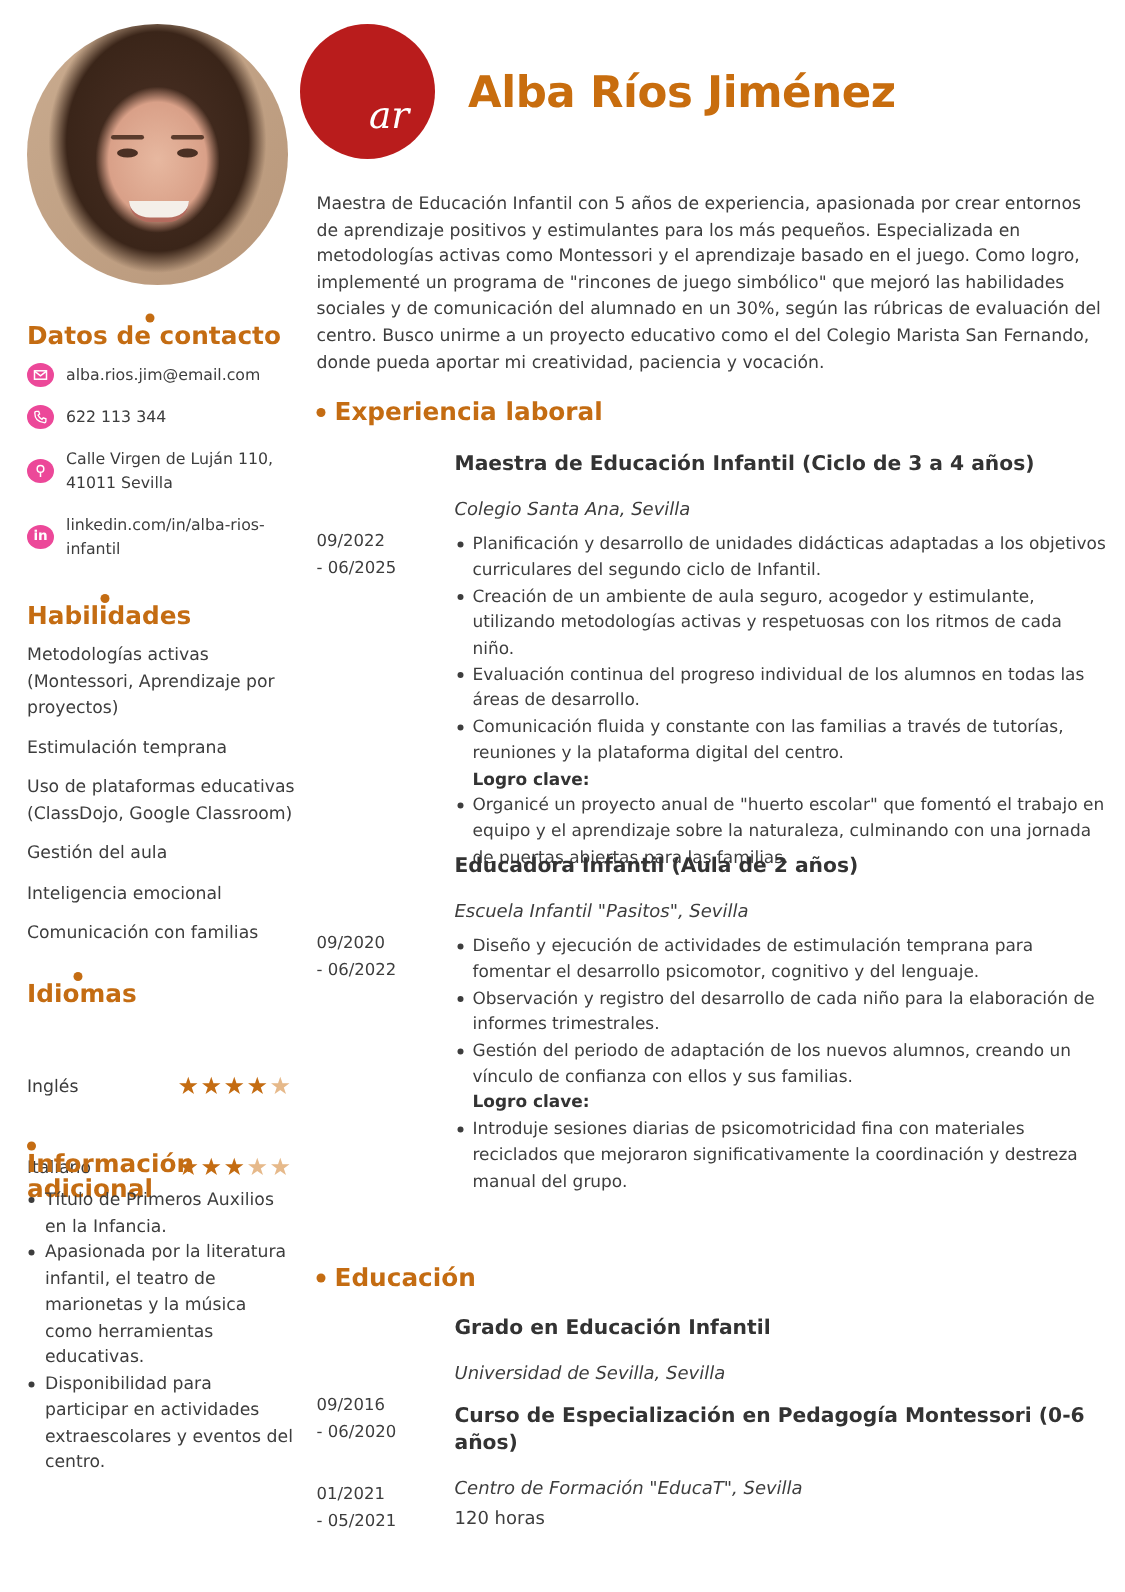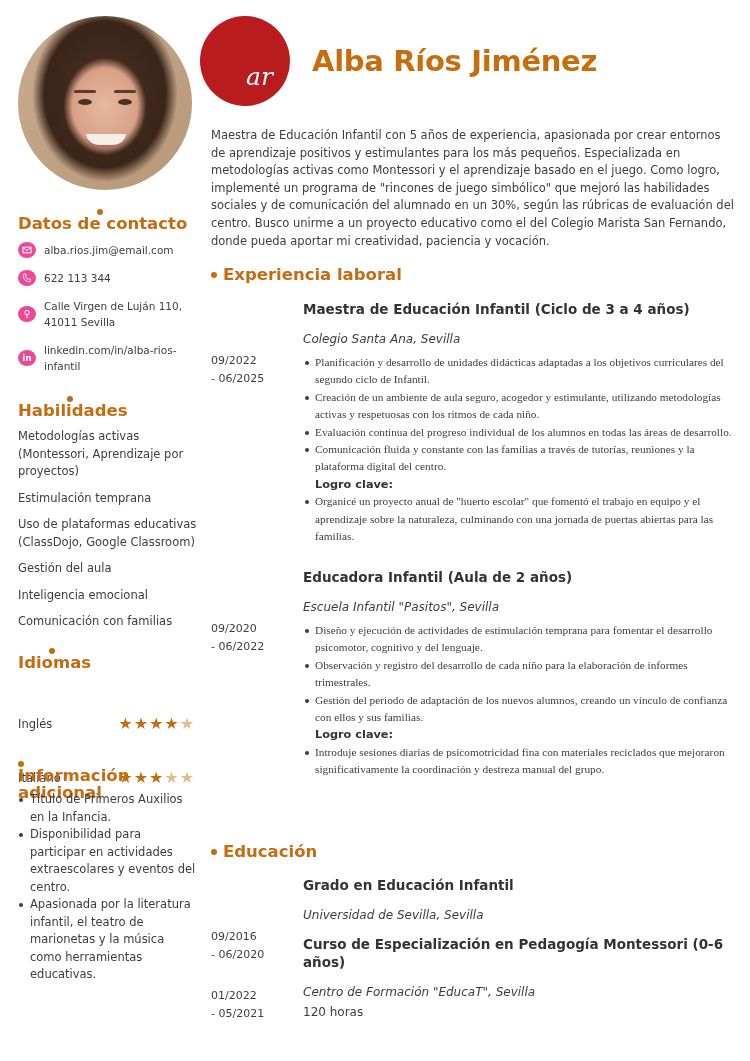--- a/index.html
+++ b/index.html
@@ -71,21 +71,21 @@
 
   .rsec-title { position: absolute; left: 211px; display: flex; align-items: center; color: #c46c12; font-weight: bold; font-size: 16.5px; }
   .rsec-title .dot { width: 6px; height: 6px; border-radius: 50%; background: #c46c12; margin-right: 6px; }
 
   .entry { position: absolute; left: 211px; width: 525px; }
   .entry .date { position: absolute; left: 0; top: 16px; width: 80px; font-size: 11px; line-height: 17.5px; color: #3d3d3d; margin-top: 36px; }
   .entry .body { position: absolute; left: 92px; top: 0; width: 435px; }
   .entry .role { font-size: 13.5px; font-weight: bold; color: #333; line-height: 18px; }
   .entry .org { font-size: 12px; font-style: italic; color: #3d3d3d; line-height: 18px; margin-top: 12px; }
   .entry .extra { font-size: 12px; color: #3d3d3d; margin-top: 4px; }
-  .entry ul { list-style: none; margin-top: 6px; font-family: Liberation Serif, serif; }
+  .entry ul { list-style: none; margin-top: 6px; }
   .entry li { position: relative; padding-left: 12px; font-size: 11.3px; line-height: 17.4px; color: #3d3d3d; }
   .entry li::before { content: ""; position: absolute; left: 2px; top: 7px; width: 4px; height: 4px; border-radius: 50%; background: #3d3d3d; }
   .entry .logro { padding-left: 12px; font-size: 11.3px; line-height: 17.4px; font-weight: bold; color: #333; }
 </style>
 </head>
 <body>
 
 <div class="page">
 
   <div class="left">
@@ -177,22 +177,22 @@
 
   <div class="lsec-title info-title">
     <span class="dot"></span>
     <span>
       <span class="t">Información</span>
       <span class="t">adicional</span>
     </span>
   </div>
   <ul class="info-list">
     <li>Título de Primeros Auxilios en la Infancia.</li>
+    <li>Apasionada por la literatura infantil, el teatro de marionetas y la música como herramientas educativas.</li>
     <li>Disponibilidad para participar en actividades extraescolares y eventos del centro.</li>
-    <li>Apasionada por la literatura infantil, el teatro de marionetas y la música como herramientas educativas.</li>
   </ul>
 
   <div class="monogram">
     <span>ar</span>
   </div>
   <div class="name">Alba Ríos Jiménez</div>
 
   <p class="summary">Maestra de Educación Infantil con 5 años de experiencia, apasionada por crear entornos de aprendizaje positivos y estimulantes para los más pequeños. Especializada en metodologías activas como Montessori y el aprendizaje basado en el juego. Como logro, implementé un programa de "rincones de juego simbólico" que mejoró las habilidades sociales y de comunicación del alumnado en un 30%, según las rúbricas de evaluación del centro. Busco unirme a un proyecto educativo como el del Colegio Marista San Fernando, donde pueda aportar mi creatividad, paciencia y vocación.</p>
 
   <div class="rsec-title" style="top:265px;">
@@ -252,21 +252,21 @@
       <div>- 06/2020</div>
     </div>
     <div class="body">
       <div class="role">Grado en Educación Infantil</div>
       <div class="org">Universidad de Sevilla, Sevilla</div>
     </div>
   </div>
 
   <div class="entry" style="top:935px;">
     <div class="date">
-      <div>01/2022</div>
+      <div>01/2021</div>
       <div>- 05/2021</div>
     </div>
     <div class="body">
       <div class="role">Curso de Especialización en Pedagogía Montessori (0-6 años)</div>
       <div class="org">Centro de Formación "EducaT", Sevilla</div>
       <div class="extra">120 horas</div>
     </div>
   </div>
 
 </div>

